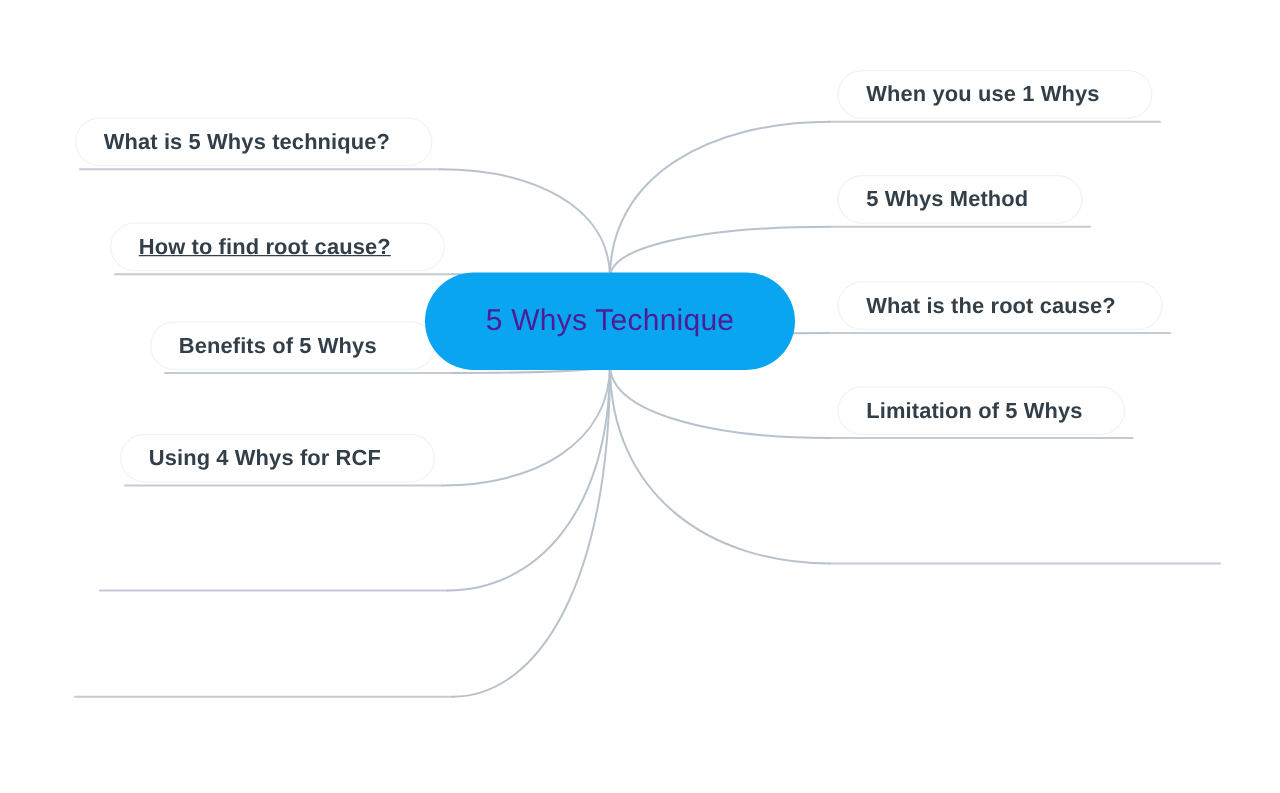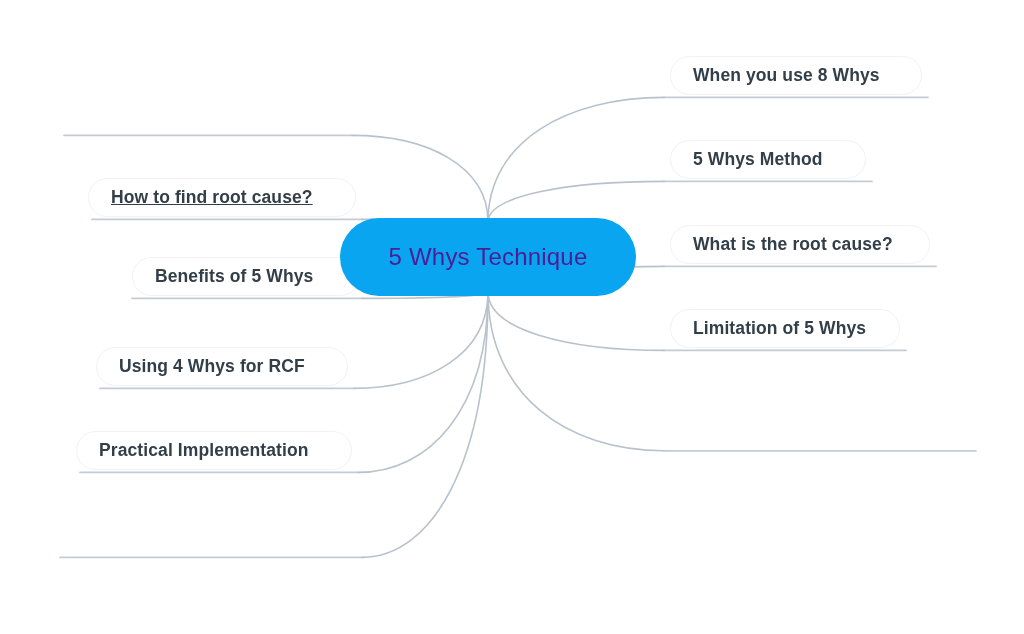--- a/index.html
+++ b/index.html
@@ -105,35 +105,35 @@
       <path d="M664 181.390625 L872 181.390625" class="underline"></path>
       <path d="M664 181.390625 C567.2 181.390625 488 195.60390625 488 222" class="edge-path"></path>
       <path d="M664 266.390625 L936 266.390625" class="underline"></path>
       <path d="M664 266.390625 C567.2 266.390625 488 275.35390625 488 292" class="edge-path"></path>
       <path d="M664 350.390625 L906 350.390625" class="underline"></path>
       <path d="M664 350.390625 C567.2 350.390625 488 329.95390625 488 292" class="edge-path"></path>
       <path d="M664 450.78125 L976 450.78125" class="underline"></path>
       <path d="M664 450.78125 C567.2 450.78125 488 395.2078125 488 292" class="edge-path"></path>
     </svg>
 
+  <div class="node left" id="L0" style="left: 60px; top: 94px; width: 286px;">
+    <span class="node-label">What is 5 Whys technique?</span>
+  </div>
   <div class="node left" id="L1" style="left: 88px; top: 178px; width: 268px; text-decoration: underline;">
     <span class="node-label">How to find root cause?</span>
   </div>
-  <div class="node left" id="L2" style="left: 132px; top: 257px; width: 228px;">
+  <div class="node left" id="L2" style="left: 120px; top: 257px; width: 228px;">
     <span class="node-label">Benefits of 5 Whys</span>
   </div>
   <div class="node left" id="L3" style="left: 96px; top: 347px; width: 252px;">
     <span class="node-label">Using 4 Whys for RCF</span>
   </div>
-  <div class="node left" id="L4" style="left: 76px; top: 431px; width: 276px;">
-    <span class="node-label">Practical Implementation</span>
-  </div>
 
   <div class="node right" id="R0" style="left: 670px; top: 56px; width: 252px;">
-    <span class="node-label">When you use 8 Whys</span>
+    <span class="node-label">When you use 1 Whys</span>
   </div>
   <div class="node right" id="R1" style="left: 670px; top: 140px; width: 196px; text-align: center;">
     <span class="node-label">5 Whys Method</span>
   </div>
   <div class="node right" id="R2" style="left: 670px; top: 225px; width: 260px; align-items: flex-end;">
     <span class="node-label">What is the root cause?</span>
   </div>
   <div class="node right" id="R3" style="left: 670px; top: 309px; width: 230px;">
     <span class="node-label">Limitation of 5 Whys</span>
   </div>

